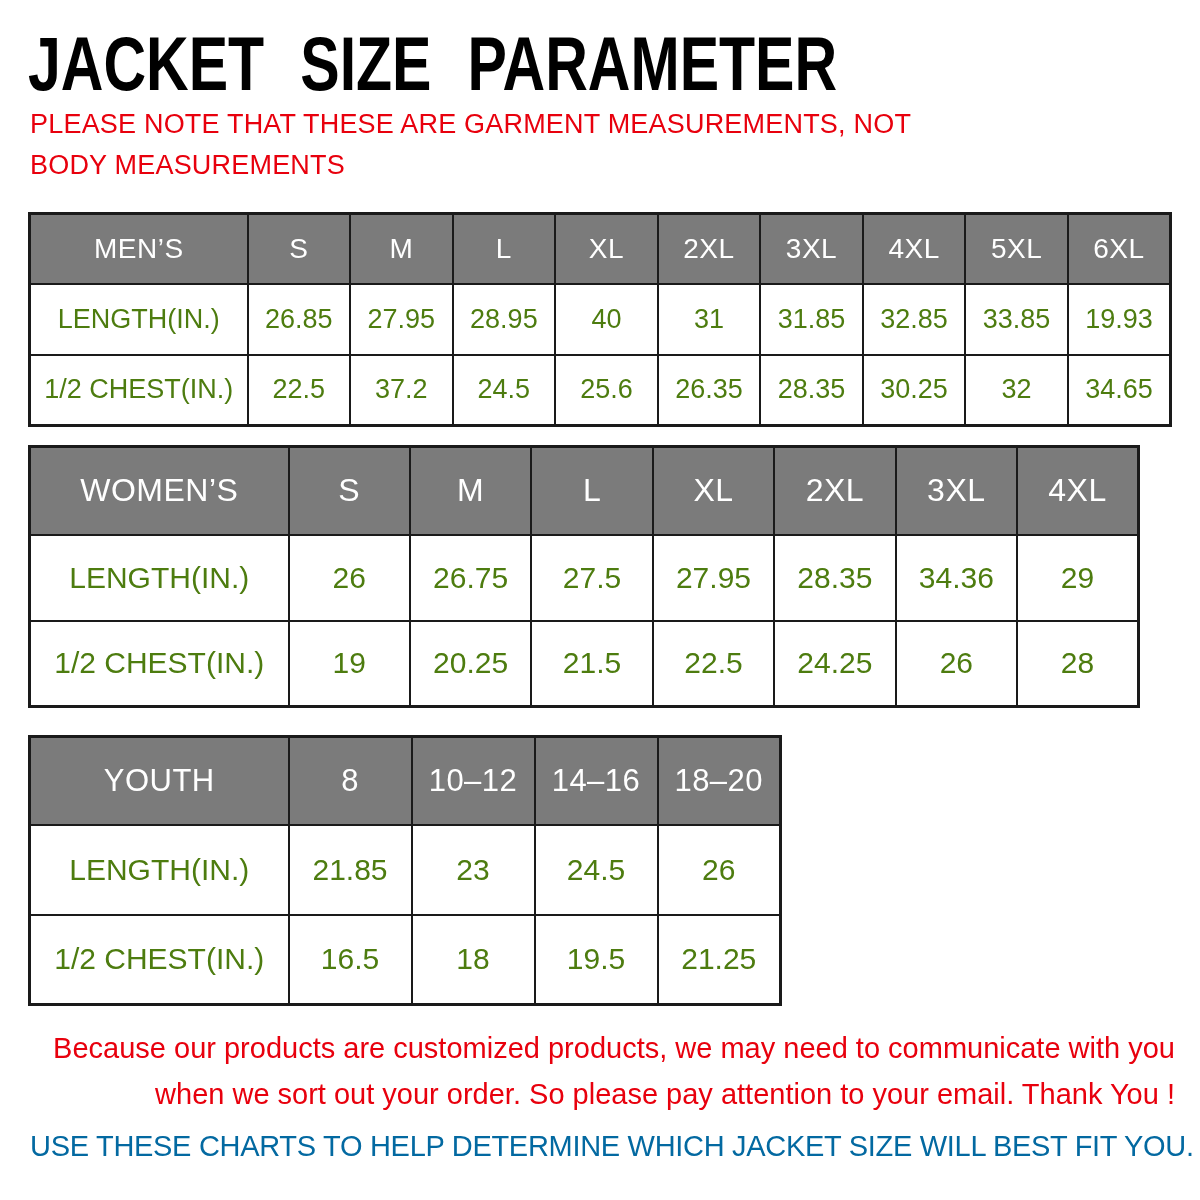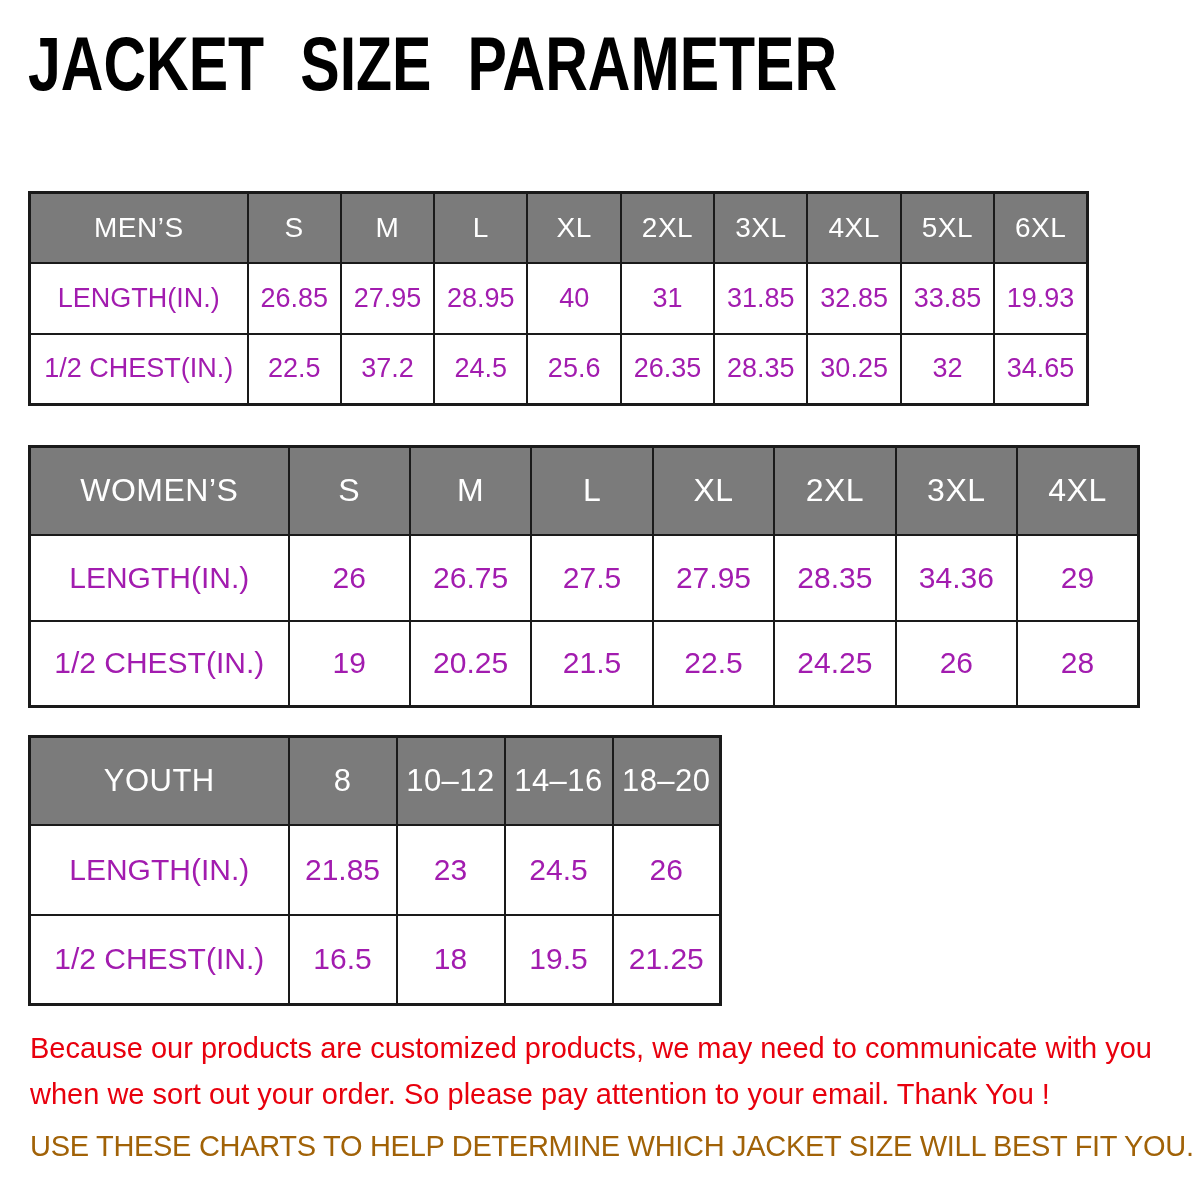--- a/index.html
+++ b/index.html
@@ -45,62 +45,64 @@
     border: 2px solid #1a1a1a;
     text-align: center; vertical-align: middle;
     padding: 0; overflow: hidden;
   }
   .size-table thead th {
     background: #7b7b7b;
     color: #ffffff;
     font-weight: normal;
     letter-spacing: 0.5px;
   }
-  .size-table td { color: #a21caf; }
-
-  .t-mens { top: 191px; width: 1061px; border-radius: 19px; }
+  .size-table td { color: #4d7c0f; }
+
+  .t-mens { top: 212px; width: 1144px; border-radius: 19px; }
   .t-mens thead tr { height: 70px; }
   .t-mens tbody tr { height: 71px; }
   .t-mens th { font-size: 28px; }
   .t-mens td { font-size: 27px; }
 
   .t-womens { top: 445px; width: 1112px; }
   .t-womens thead tr { height: 88px; }
   .t-womens tbody tr { height: 86px; }
   .t-womens th { font-size: 32px; }
   .t-womens td { font-size: 30px; }
 
-  .t-youth { top: 735px; width: 694px; }
+  .t-youth { top: 735px; width: 754px; }
   .t-youth thead tr { height: 88px; }
   .t-youth tbody tr { height: 90px; }
   .t-youth th { font-size: 31px; }
   .t-youth td { font-size: 30px; }
 
   
   .footer-line1 {
     position: absolute; left: 30px; top: 1026px;
     width: 1145px;
     font-size: 29px; line-height: 1.58;
     color: #e8000d;
+    text-align: right;
   }
   .footer-line2 {
     position: absolute; left: 30px; top: 1130px;
     font-size: 29px;
-    color: #a16207;
+    color: #0369a1;
     white-space: nowrap;
     letter-spacing: -0.3px;
   }
 </style>
 </head>
 <body>
 
 <div class="page">
 
   <h1 class="title">JACKET SIZE PARAMETER</h1>
 
+  <div class="note">PLEASE NOTE THAT THESE ARE GARMENT MEASUREMENTS, NOT BODY MEASUREMENTS</div>
 
   <table class="size-table t-mens">
     <colgroup>
         <col style="width: 218px;">
         <col>
         <col>
         <col>
         <col>
         <col>
         <col>

